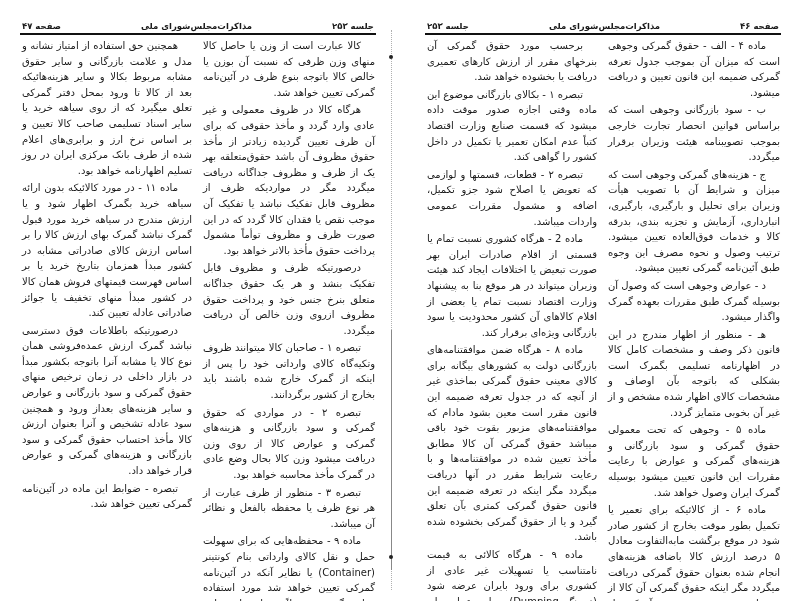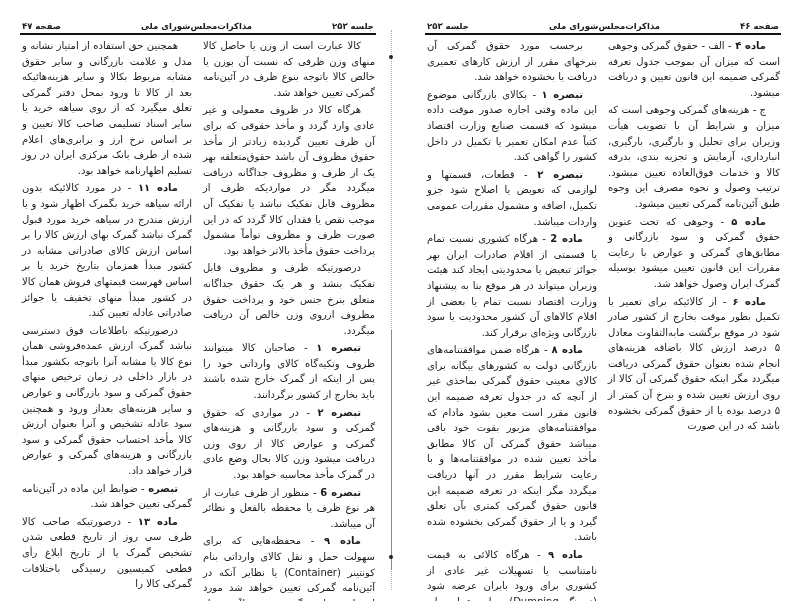--- a/index.html
+++ b/index.html
@@ -31,21 +31,21 @@
   .column {
     position: absolute; top: 38px;
     direction: rtl; text-align: justify;
     font-size: 10px; line-height: 15.6px;
   }
   .page-left .col-a { left: 22px; width: 170px; }
   .page-left .col-b { left: 203px; width: 172px; }
   .page-right .col-a { left: 30px; width: 170px; }
   .page-right .col-b { left: 211px; width: 172px; }
   .para { margin: 0 0 2px 0; text-indent: 14px; }
-  .para .lbl { font-weight: bold; }
+  .para .lbl { font-weight: normal; }
   .gutter {
     position: absolute; left: 391px; top: 30px; width: 1px; height: 560px;
     border-left: 1px dotted #b0b0b0;
   }
   .gutter.dark { top: 330px; height: 240px; border-left: 1px solid #888; }
   .dot {
     position: absolute; width: 4px; height: 4px; border-radius: 50%; background: #222;
   }
 </style>
 </head>
@@ -57,52 +57,54 @@
     <span>مذاکرات‌مجلس‌شورای ملی</span>
     <span>صفحه ۴۷</span>
   </div>
   <div class="header-rule"></div>
   <div class="column col-b">
       <p class="para"><span class="lbl"></span> <span>کالا عبارت است از وزن یا حاصل کالا منهای وزن ظرفی که نسبت آن بوزن یا خالص کالا باتوجه بنوع ظرف در آئین‌نامه گمرکی تعیین خواهد شد.</span></p>
       <p class="para"><span class="lbl"></span> <span>هرگاه کالا در ظروف معمولی و غیر عادی وارد گردد و مأخذ حقوقی که برای آن ظرف تعیین گردیده زیادتر از مأخذ حقوق مظروف آن باشد حقوق‌متعلقه بهر یک از ظرف و مظروف جداگانه دریافت میگردد مگر در مواردیکه ظرف از مظروف قابل تفکیک نباشد یا تفکیک آن موجب نقص یا فقدان کالا گردد که در این صورت ظرف و مظروف توأماً مشمول پرداخت حقوق مأخذ بالاتر خواهد بود.</span></p>
       <p class="para"><span class="lbl"></span> <span>درصورتیکه ظرف و مظروف قابل تفکیک بنشد و هر یک حقوق جداگانه متعلق بنرخ جنس خود و پرداخت حقوق مظروف ازروی وزن خالص آن دریافت میگردد.</span></p>
       <p class="para"><span class="lbl">تبصره ۱</span> <span>- صاحبان کالا میتوانند ظروف وتکیه‌گاه کالای وارداتی خود را پس از اینکه از گمرک خارج شده باشند باید بخارج از کشور برگردانند.</span></p>
       <p class="para"><span class="lbl">تبصره ۲</span> <span>- در مواردی که حقوق گمرکی و سود بازرگانی و هزینه‌های گمرکی و عوارض کالا از روی وزن دریافت میشود وزن کالا بحال وضع عادی در گمرک مأخذ محاسبه خواهد بود.</span></p>
-      <p class="para"><span class="lbl">تبصره 6</span> <span>- منظور از ظرف عبارت از هر نوع ظرف یا محفظه بالفعل و نظائر آن میباشد.</span></p>
+      <p class="para"><span class="lbl">تبصره ۳</span> <span>- منظور از ظرف عبارت از هر نوع ظرف یا محفظه بالفعل و نظائر آن میباشد.</span></p>
       <p class="para"><span class="lbl">ماده ۹</span> <span>- محفظه‌هایی که برای سهولت حمل و نقل کالای وارداتی بنام کونتینر (Container) یا نظایر آنکه در آئین‌نامه گمرکی تعیین خواهد شد مورد استفاده قرار میگیرد و معمولاً پس از تخلیه بخارج برگشت داده میشود بعنوان ورود موقت پذیرفته میشود.</span></p>
       <p class="para"><span class="lbl">ماده ۱۰</span> <span>- ارزش کالای وارده برای تعیین گمرک درهمه موارد عبارت است از بهای سیف و بهای خرید کالا در مبدأ باضافه هزینه بیمه و حمل و نقل و بارگیری و کلیه هزینه‌های مربوط به افتتاح اعتبار و ارسال بروات.</span></p>
     </div>
   <div class="column col-a">
       <p class="para"><span class="lbl"></span> <span>همچنین حق استفاده از امتیاز نشانه و مدل و علامت بازرگانی و سایر حقوق مشابه مربوط بکالا و سایر هزینه‌هائیکه بعد از کالا تا ورود بمحل دفتر گمرکی تعلق میگیرد که از روی سیاهه خرید یا سایر اسناد تسلیمی صاحب کالا تعیین و بر اساس نرخ ارز و برابری‌های اعلام شده از طرف بانک مرکزی ایران در روز تسلیم اظهارنامه خواهد بود.</span></p>
       <p class="para"><span class="lbl">ماده ۱۱</span> <span>- در مورد کالائیکه بدون ارائه سیاهه خرید بگمرک اظهار شود و یا ارزش مندرج در سیاهه خرید مورد قبول گمرک نباشد گمرک بهای ارزش کالا را بر اساس ارزش کالای صادراتی مشابه در کشور مبدأ همزمان بتاریخ خرید یا بر اساس فهرست قیمتهای فروش همان کالا در کشور مبدأ منهای تخفیف یا جوائز صادراتی عادله تعیین کند.</span></p>
       <p class="para"><span class="lbl"></span> <span>درصورتیکه باطلاعات فوق دسترسی نباشد گمرک ارزش عمده‌فروشی همان نوع کالا یا مشابه آنرا باتوجه بکشور مبدأ در بازار داخلی در زمان ترخیص منهای حقوق گمرکی و سود بازرگانی و عوارض و سایر هزینه‌های بعداز ورود و همچنین سود عادله تشخیص و آنرا بعنوان ارزش کالا مأخذ احتساب حقوق گمرکی و سود بازرگانی و هزینه‌های گمرکی و عوارض قرار خواهد داد.</span></p>
       <p class="para"><span class="lbl">تبصره</span> <span>- ضوابط این ماده در آئین‌نامه گمرکی تعیین خواهد شد.</span></p>
-      <p class="para"><span class="lbl">ماده ۱۳</span> <span>- درصورتیکه صاحب کالا ظرف سی روز از تاریخ قطعی شدن تشخیص گمرک یا از تاریخ ابلاغ رأی قطعی کمیسیون رسیدگی باختلافات گمرکی کالا را</span></p>
     </div>
 </div>
 
 <div class="gutter"></div>
 <div class="gutter dark"></div>
 <div class="dot" style="left:389px; top:55px;"></div>
 <div class="dot" style="left:389px; top:555px;"></div>
 
 <div class="page page-right">
   <div class="header">
     <span>صفحه ۴۶</span>
     <span>مذاکرات‌مجلس‌شورای ملی</span>
     <span>جلسه ۲۵۳</span>
   </div>
   <div class="header-rule"></div>
   <div class="column col-b">
       <p class="para"><span class="lbl">ماده ۴</span> <span>- الف - حقوق گمرکی وجوهی است که میزان آن بموجب جدول تعرفه گمرکی ضمیمه این قانون تعیین و دریافت میشود.</span></p>
+      <p class="para"><span class="lbl"></span> <span>ب - سود بازرگانی وجوهی است که براساس قوانین انحصار تجارت خارجی بموجب تصویبنامه هیئت وزیران برقرار میگردد.</span></p>
       <p class="para"><span class="lbl"></span> <span>ج - هزینه‌های گمرکی وجوهی است که میزان و شرایط آن با تصویب هیأت وزیران برای تحلیل و بارگیری، بارگیری، انبارداری، آزمایش و تجزیه بندی، بدرقه کالا و خدمات فوق‌العاده تعیین میشود. ترتیب وصول و نحوه مصرف این وجوه طبق آئین‌نامه گمرکی تعیین میشود.</span></p>
-      <p class="para"><span class="lbl">ماده ۵</span> <span>- وجوهی که تحت عنوین حقوق گمرکی و سود بازرگانی و مطابق‌های گمرکی و عوارض با رعایت مقررات این قانون تعیین میشود بوسیله گمرک ایران وصول خواهد شد.</span></p>
+      <p class="para"><span class="lbl"></span> <span>د - عوارض وجوهی است که وصول آن بوسیله گمرک طبق مقررات بعهده گمرک واگذار میشود.</span></p>
+      <p class="para"><span class="lbl"></span> <span>هـ - منظور از اظهار مندرج در این قانون ذکر وصف و مشخصات کامل کالا در اظهارنامه تسلیمی بگمرک است بشکلی که باتوجه بآن اوصاف و مشخصات کالای اظهار شده مشخص و از غیر آن بخوبی متمایز گردد.</span></p>
+      <p class="para"><span class="lbl">ماده ۵</span> <span>- وجوهی که تحت معمولی حقوق گمرکی و سود بازرگانی و هزینه‌های گمرکی و عوارض با رعایت مقررات این قانون تعیین میشود بوسیله گمرک ایران وصول خواهد شد.</span></p>
       <p class="para"><span class="lbl">ماده ۶</span> <span>- از کالائیکه برای تعمیر یا تکمیل بطور موقت بخارج از کشور صادر شود در موقع برگشت مابه‌التفاوت معادل ۵ درصد ارزش کالا باضافه هزینه‌های انجام شده بعنوان حقوق گمرکی دریافت میگردد مگر اینکه حقوق گمرکی آن کالا از روی ارزش تعیین شده و بنرخ آن کمتر از ۵ درصد بوده یا از حقوق گمرکی بخشوده باشد که در این صورت</span></p>
     </div>
   <div class="column col-a">
       <p class="para"><span class="lbl"></span> <span>برحسب مورد حقوق گمرکی آن بنرخهای مقرر از ارزش کارهای تعمیری دریافت یا بخشوده خواهد شد.</span></p>
       <p class="para"><span class="lbl">تبصره ۱</span> <span>- بکالای بازرگانی موضوع این ماده وقتی اجازه صدور موقت داده میشود که قسمت صنایع وزارت اقتصاد کتباً عدم امکان تعمیر یا تکمیل در داخل کشور را گواهی کند.</span></p>
       <p class="para"><span class="lbl">تبصره ۲</span> <span>- قطعات، قسمتها و لوازمی که تعویض یا اصلاح شود جزو تکمیل، اضافه و مشمول مقررات عمومی واردات میباشد.</span></p>
-      <p class="para"><span class="lbl">ماده 2</span> <span>- هرگاه کشوری نسبت تمام یا قسمتی از اقلام صادرات ایران بهر جوائز تبعیض یا محدودیتی ایجاد کند هیئت وزیران میتواند در هر موقع بنا به پیشنهاد وزارت اقتصاد نسبت تمام یا بعضی از اقلام کالاهای آن کشور محدودیت یا سود بازرگانی ویژه‌ای برقرار کند.</span></p>
+      <p class="para"><span class="lbl">ماده 2</span> <span>- هرگاه کشوری نسبت تمام یا قسمتی از اقلام صادرات ایران بهر صورت تبعیض یا اختلافات ایجاد کند هیئت وزیران میتواند در هر موقع بنا به پیشنهاد وزارت اقتصاد نسبت تمام یا بعضی از اقلام کالاهای آن کشور محدودیت یا سود بازرگانی ویژه‌ای برقرار کند.</span></p>
       <p class="para"><span class="lbl">ماده ۸</span> <span>- هرگاه ضمن موافقتنامه‌های بازرگانی دولت به کشورهای بیگانه برای کالای معینی حقوق گمرکی بماخذی غیر از آنچه که در جدول تعرفه ضمیمه این قانون مقرر است معین بشود مادام که موافقتنامه‌های مزبور بقوت خود باقی میباشد حقوق گمرکی آن کالا مطابق مأخذ تعیین شده در موافقتنامه‌ها و با رعایت شرایط مقرر در آنها دریافت میگردد مگر اینکه در تعرفه ضمیمه این قانون حقوق گمرکی کمتری بآن تعلق گیرد و یا از حقوق گمرکی بخشوده شده باشد.</span></p>
       <p class="para"><span class="lbl">ماده ۹</span> <span>- هرگاه کالائی به قیمت نامتناسب یا تسهیلات غیر عادی از کشوری برای ورود بایران عرضه شود (دمپینگ Dumping) و این عمل برای اقتصاد کشور رقابت ناسالم تلقی گردد هیئت وزیران میتواند دوره به دوره بنا به پیشنهاد وزارت اقتصاد برای ورود کالای مزبور از آن کشور سود بازرگانی ویژه‌ای برقرار کند.</span></p>
     </div>
 </div>
 
 </body></html>

